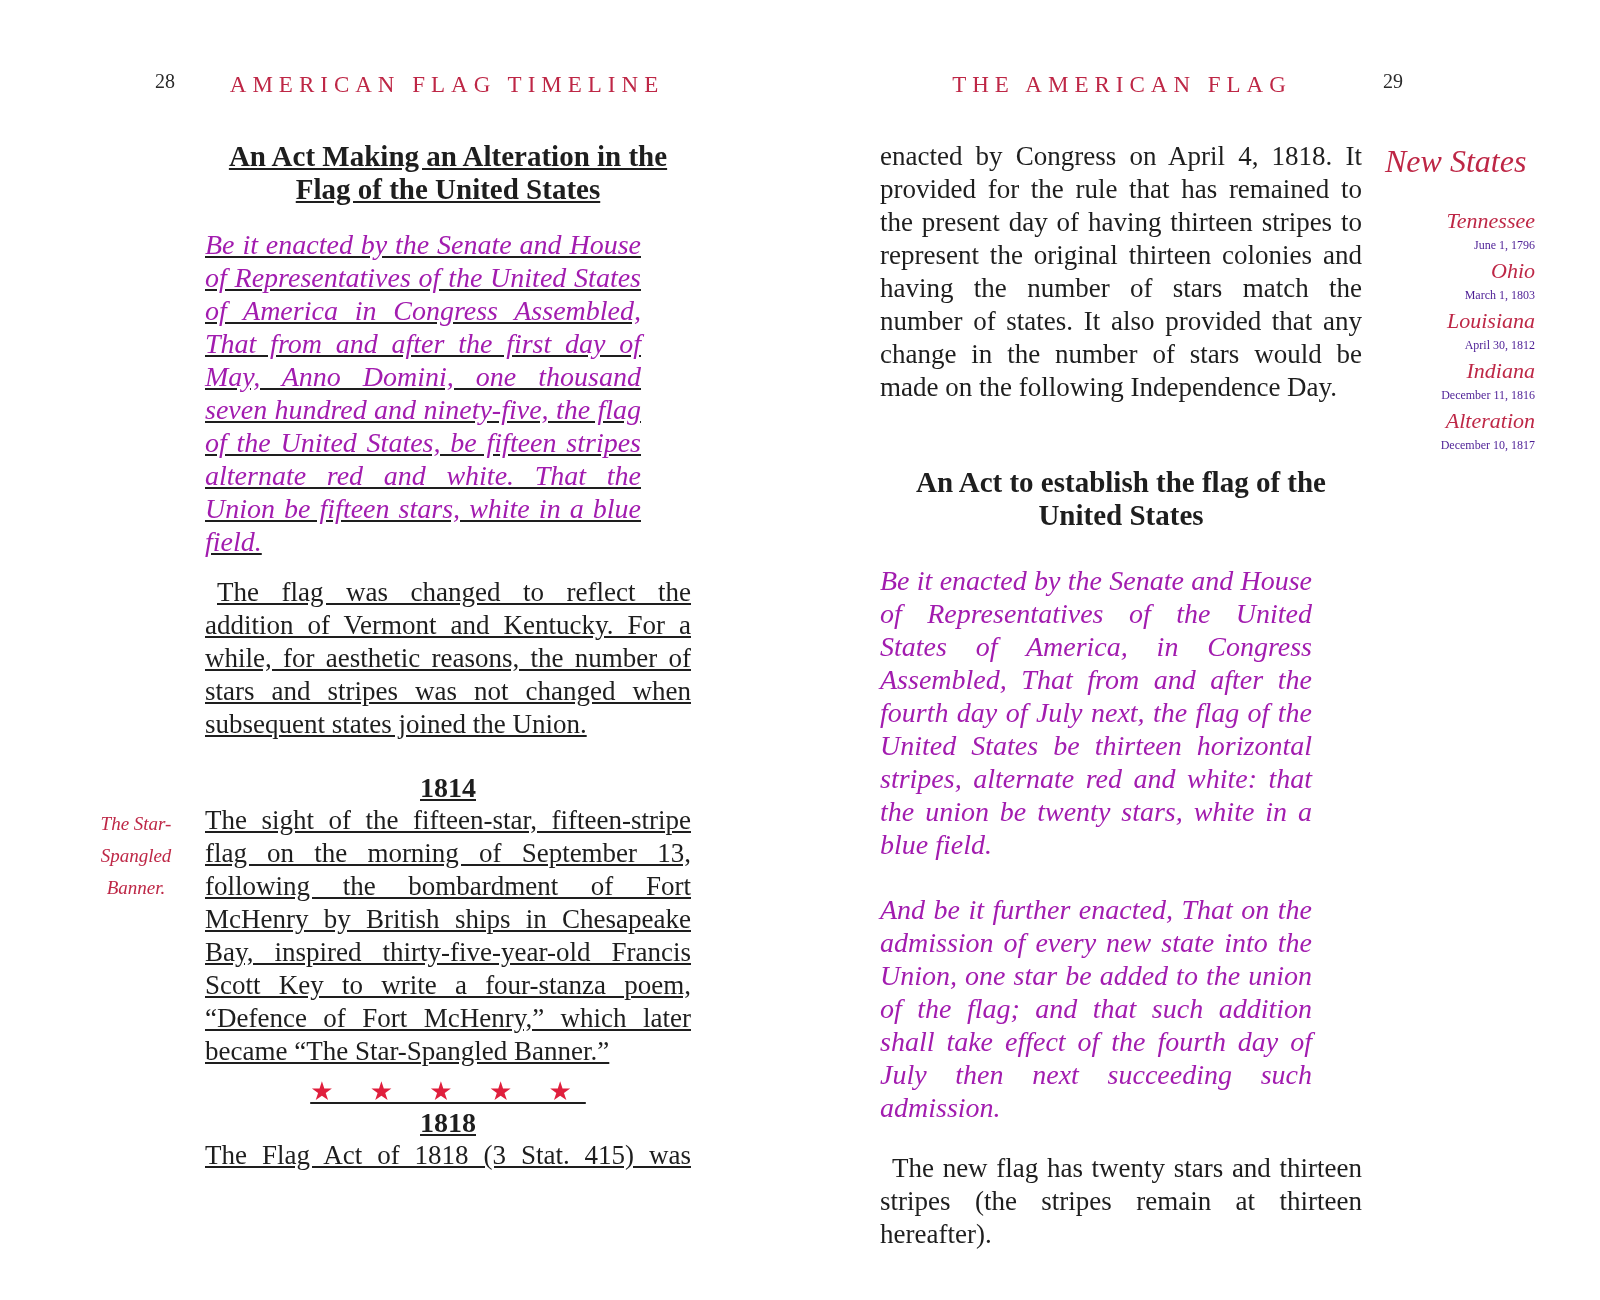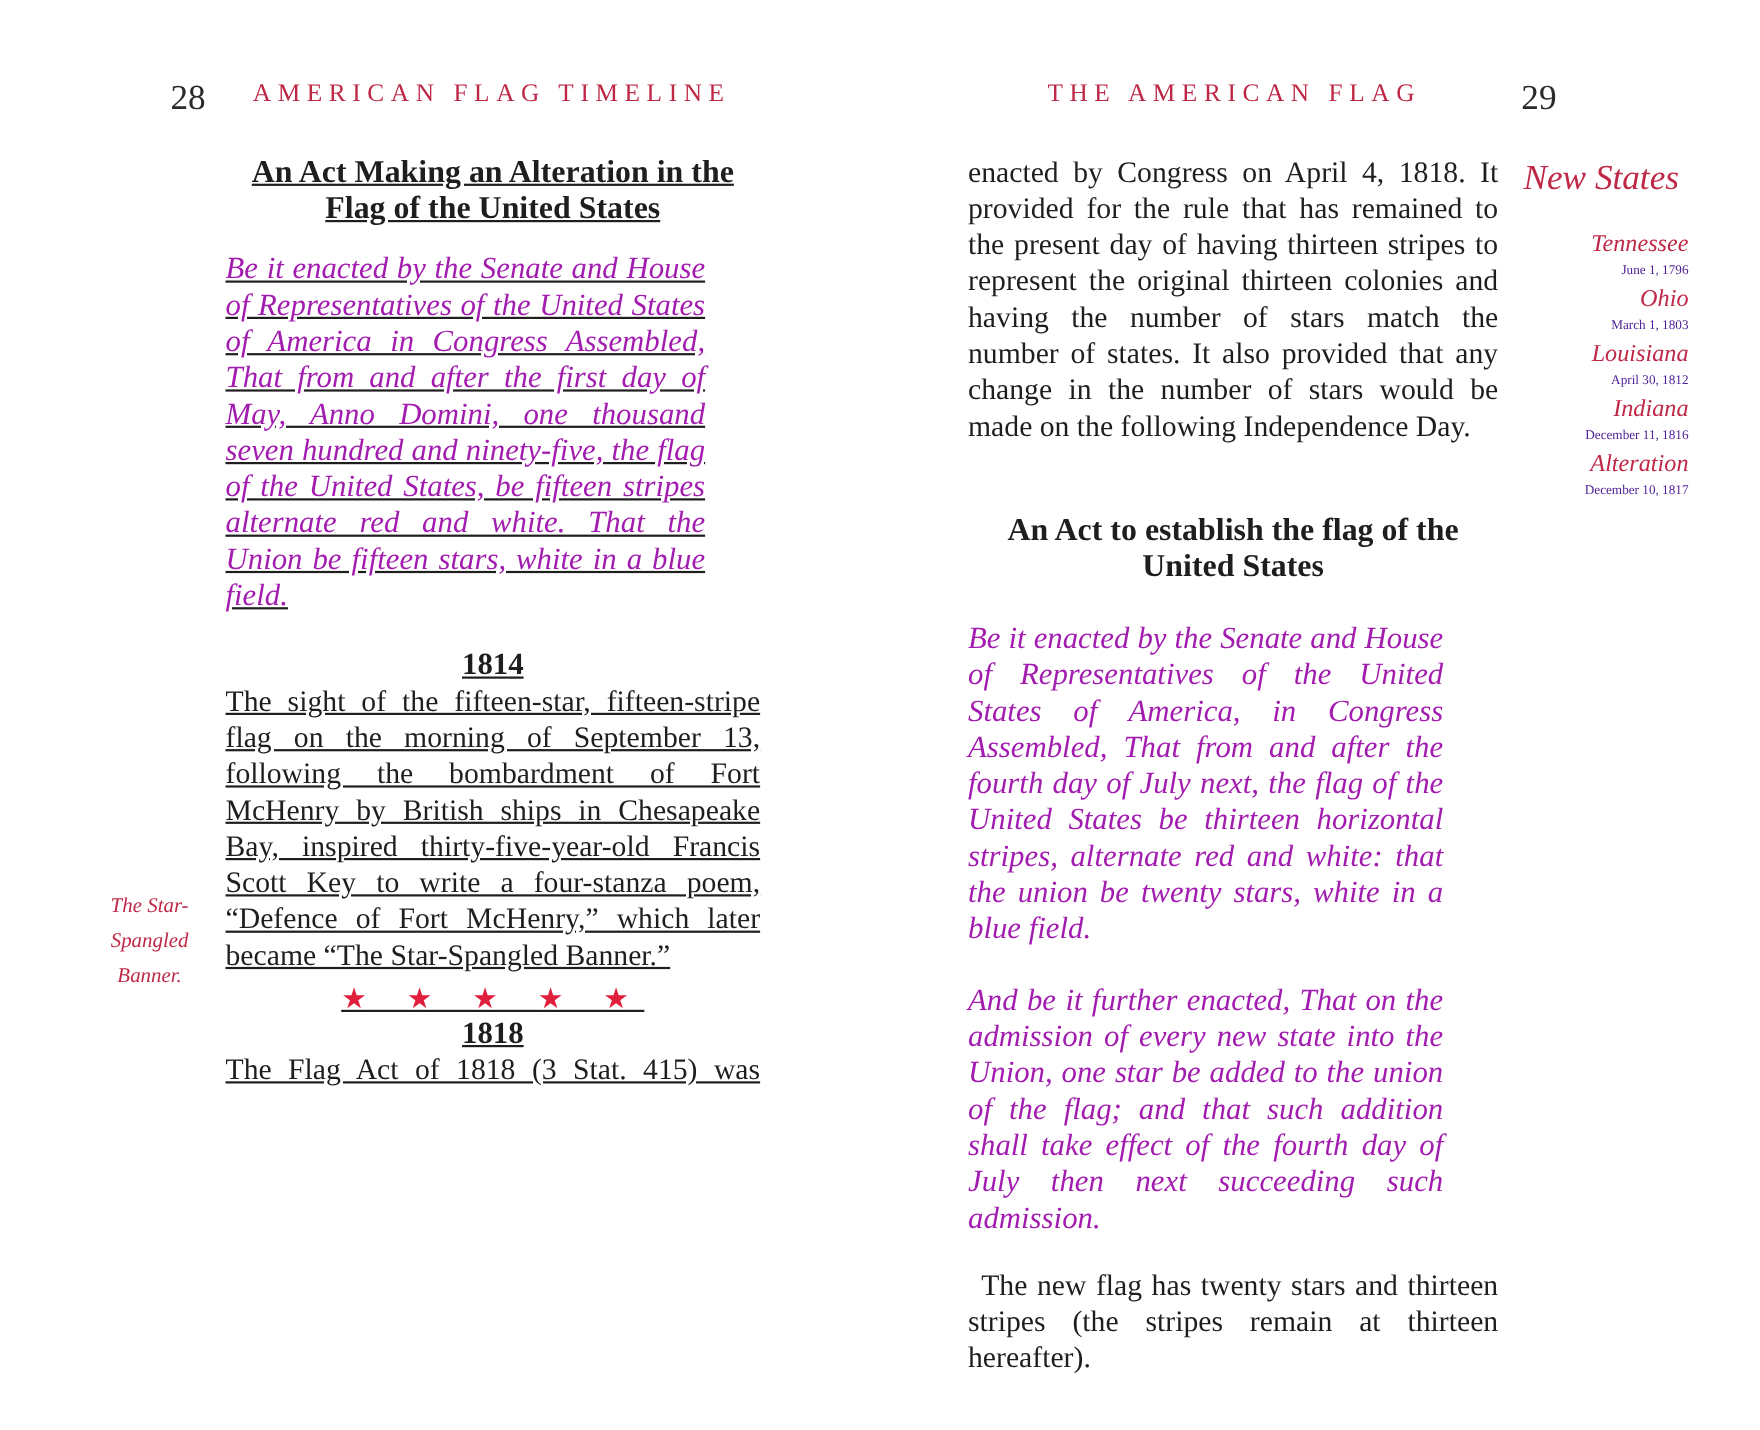--- a/index.html
+++ b/index.html
@@ -20,21 +20,21 @@
     position: absolute;
     top: 72px;
     font-size: 23px;
     letter-spacing: 6px;
     color: #be2746;
     white-space: nowrap;
   }
   .folio {
     position: absolute;
     top: 70px;
-    font-size: 32px;
+    font-size: 20px;
     color: #2a2a2a;
   }
   #folio-left   { left: 155px; }
   #head-left    { left: 447px; transform: translateX(-50%); }
   #head-right   { left: 1122px; transform: translateX(-50%); }
   #folio-right  { left: 1383px; }
 
   
   .col {
     position: absolute;
@@ -141,20 +141,21 @@
   <div class="running-head" id="head-left">AMERICAN FLAG TIMELINE</div>
   <div class="running-head" id="head-right">THE AMERICAN FLAG</div>
   <div class="folio" id="folio-right">29</div>
 
   <div class="col" id="col-left">
 
     <div class="act-heading">An Act Making an Alteration in the Flag of the United States</div>
 
     <div class="quote mt-22">Be it enacted by the Senate and House of Representatives of the United States of America in Congress Assembled, That from and after the first day of May, Anno Domini, one thousand seven hundred and ninety-five, the flag of the United States, be fifteen stripes alternate red and white. That the Union be fifteen stars, white in a blue field.</div>
 
+    <div class="body-text indent-first mt-18">The flag was changed to reflect the addition of Vermont and Kentucky. For a while, for aesthetic reasons, the number of stars and stripes was not changed when subsequent states joined the Union.</div>
 
     <div class="year-heading mt-30">1814</div>
 
     <div class="body-text mt-0">The sight of the fifteen-star, fifteen-stripe flag on the morning of September 13, following the bombardment of Fort McHenry by British ships in Chesapeake Bay, inspired thirty-five-year-old Francis Scott Key to write a four-stanza poem, “Defence of Fort McHenry,” which later became “The Star-Spangled Banner.”</div>
 
     <div class="stars-row mt-8">★ ★ ★ ★ ★</div>
 
     <div class="year-heading mt-0">1818</div>
 
     <div class="body-text justify-last mt-0">The Flag Act of 1818 (3 Stat. 415) was</div>

